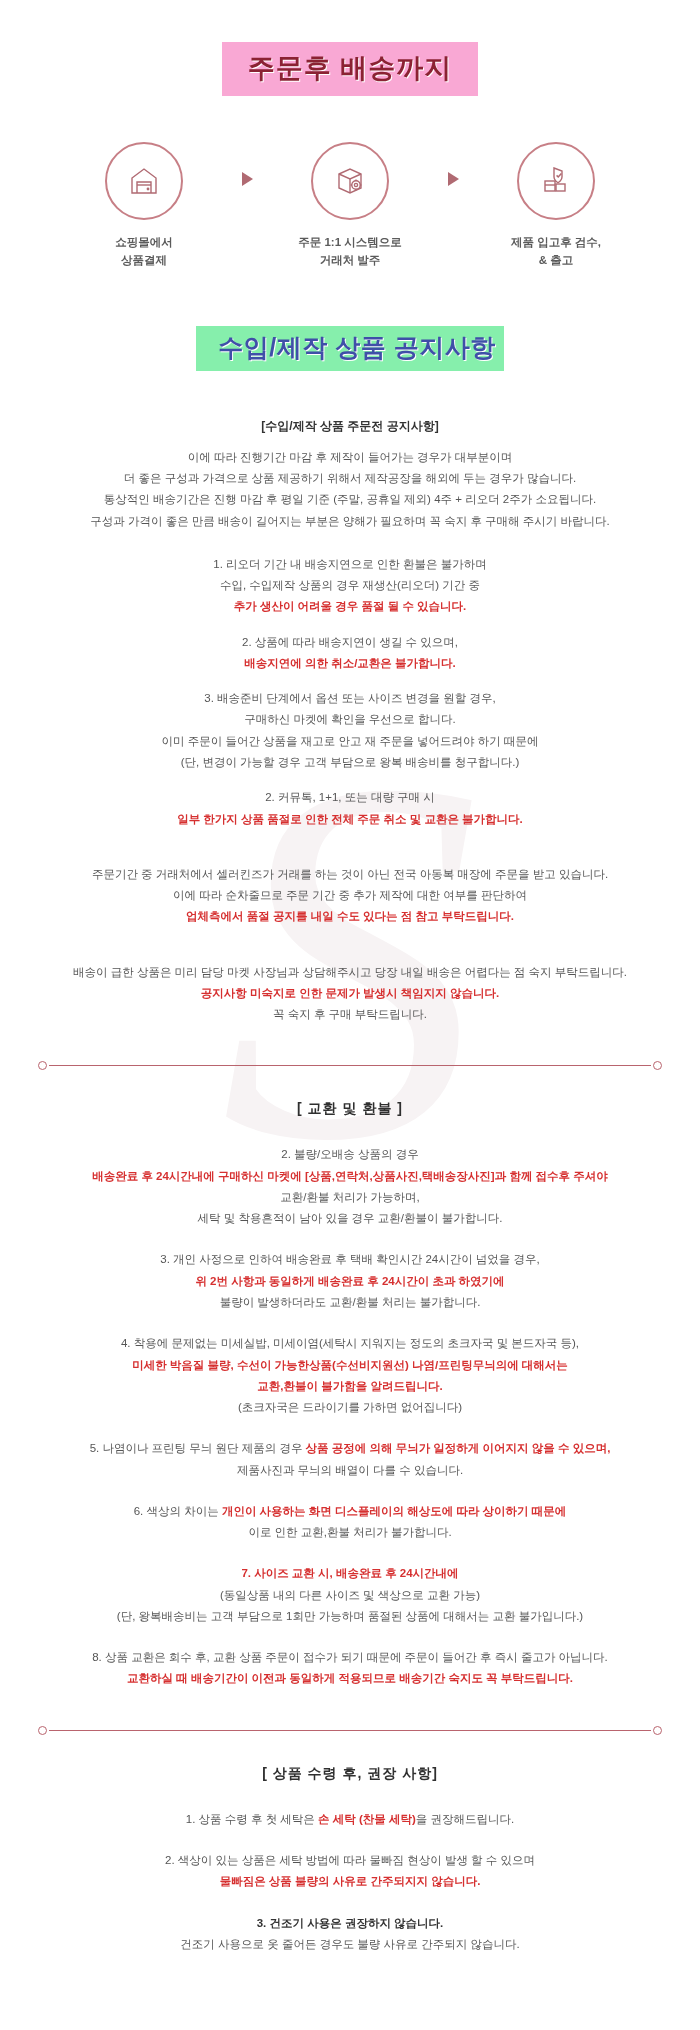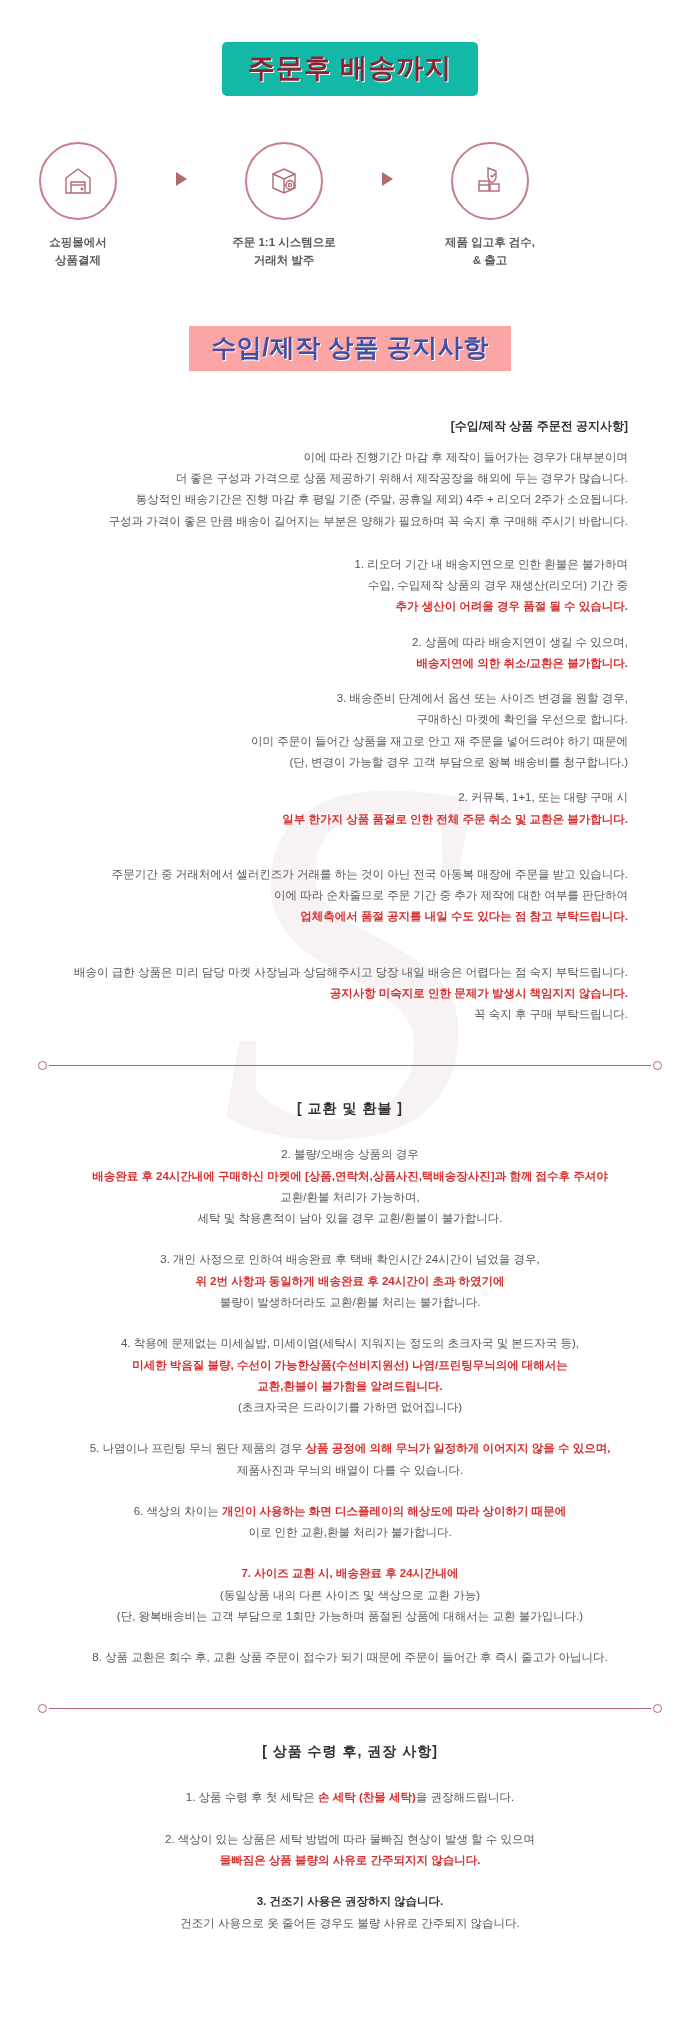--- a/index.html
+++ b/index.html
@@ -32,40 +32,39 @@
   }
   .content{position:relative;z-index:2;}
 
   
   .top-banner-wrap{
     text-align:center;
     padding-top:42px;
   }
   .top-banner{
     display:inline-block;
-    background:#14b8a6;
+    background:#f9a8d4;
     padding:8px 26px 10px 26px;
-    border-radius:5px;
+    border-radius:0;
   }
   .top-banner span{
     font-size:27px;
     font-weight:bold;
     color:#8b2233;
     letter-spacing:1px;
     text-shadow:1px 1px 0 #ffffff;
   }
 
   
   .steps{
     margin-top:46px;
     display:flex;
-    justify-content:flex-start;
+    justify-content:center;
     align-items:flex-start;
     gap:16px;
-    padding-left:8px;
   }
   .step{
     width:140px;
     text-align:center;
   }
   .step-circle{
     width:74px;height:74px;
     border:2px solid #c77f86;
     border-radius:50%;
     margin:0 auto;
@@ -93,38 +92,38 @@
     border-bottom:7px solid transparent;
   }
 
   
   .section-heading{
     text-align:center;
     margin-top:56px;
   }
   .section-heading .bar{
     display:inline-block;
-    background:#fca5a5;
-    padding:5px 22px 7px 22px;
+    background:#86efac;
+    padding:5px 8px 7px 22px;
   }
   .section-heading .bar span{
     font-size:25px;
     font-weight:bold;
     color:#3f4fa8;
     letter-spacing:0.5px;
     text-shadow:1px 1px 0 #ffffff;
   }
 
   
   .block{
-    text-align:right;
+    text-align:center;
     font-size:11.5px;
     line-height:1.85;
     color:#555;
-    padding:0 72px;
+    padding:0 32px;
   }
   .block.t1{margin-top:44px;}
   .head{
     font-weight:bold;
     color:#333;
     font-size:12px;
     margin-bottom:10px;
   }
   .gap{height:22px;}
   .gap-s{height:14px;}
@@ -344,20 +343,21 @@
       </div>
 
       <div class="para">
         <div class="red">7. 사이즈 교환 시, 배송완료 후 24시간내에</div>
         <div>(동일상품 내의 다른 사이즈 및 색상으로 교환 가능)</div>
         <div>(단, 왕복배송비는 고객 부담으로 1회만 가능하며 품절된 상품에 대해서는 교환 불가입니다.)</div>
       </div>
 
       <div class="para">
         <div>8. 상품 교환은 회수 후, 교환 상품 주문이 접수가 되기 때문에 주문이 들어간 후 즉시 줄고가 아닙니다.</div>
+        <div class="red">교환하실 때 배송기간이 이전과 동일하게 적용되므로 배송기간 숙지도 꼭 부탁드립니다.</div>
       </div>
     </div>
 
     <div class="divider">
       <div class="dot"></div>
         <div class="line"></div>
         <div class="dot"></div>
     </div>
 
     <div>

